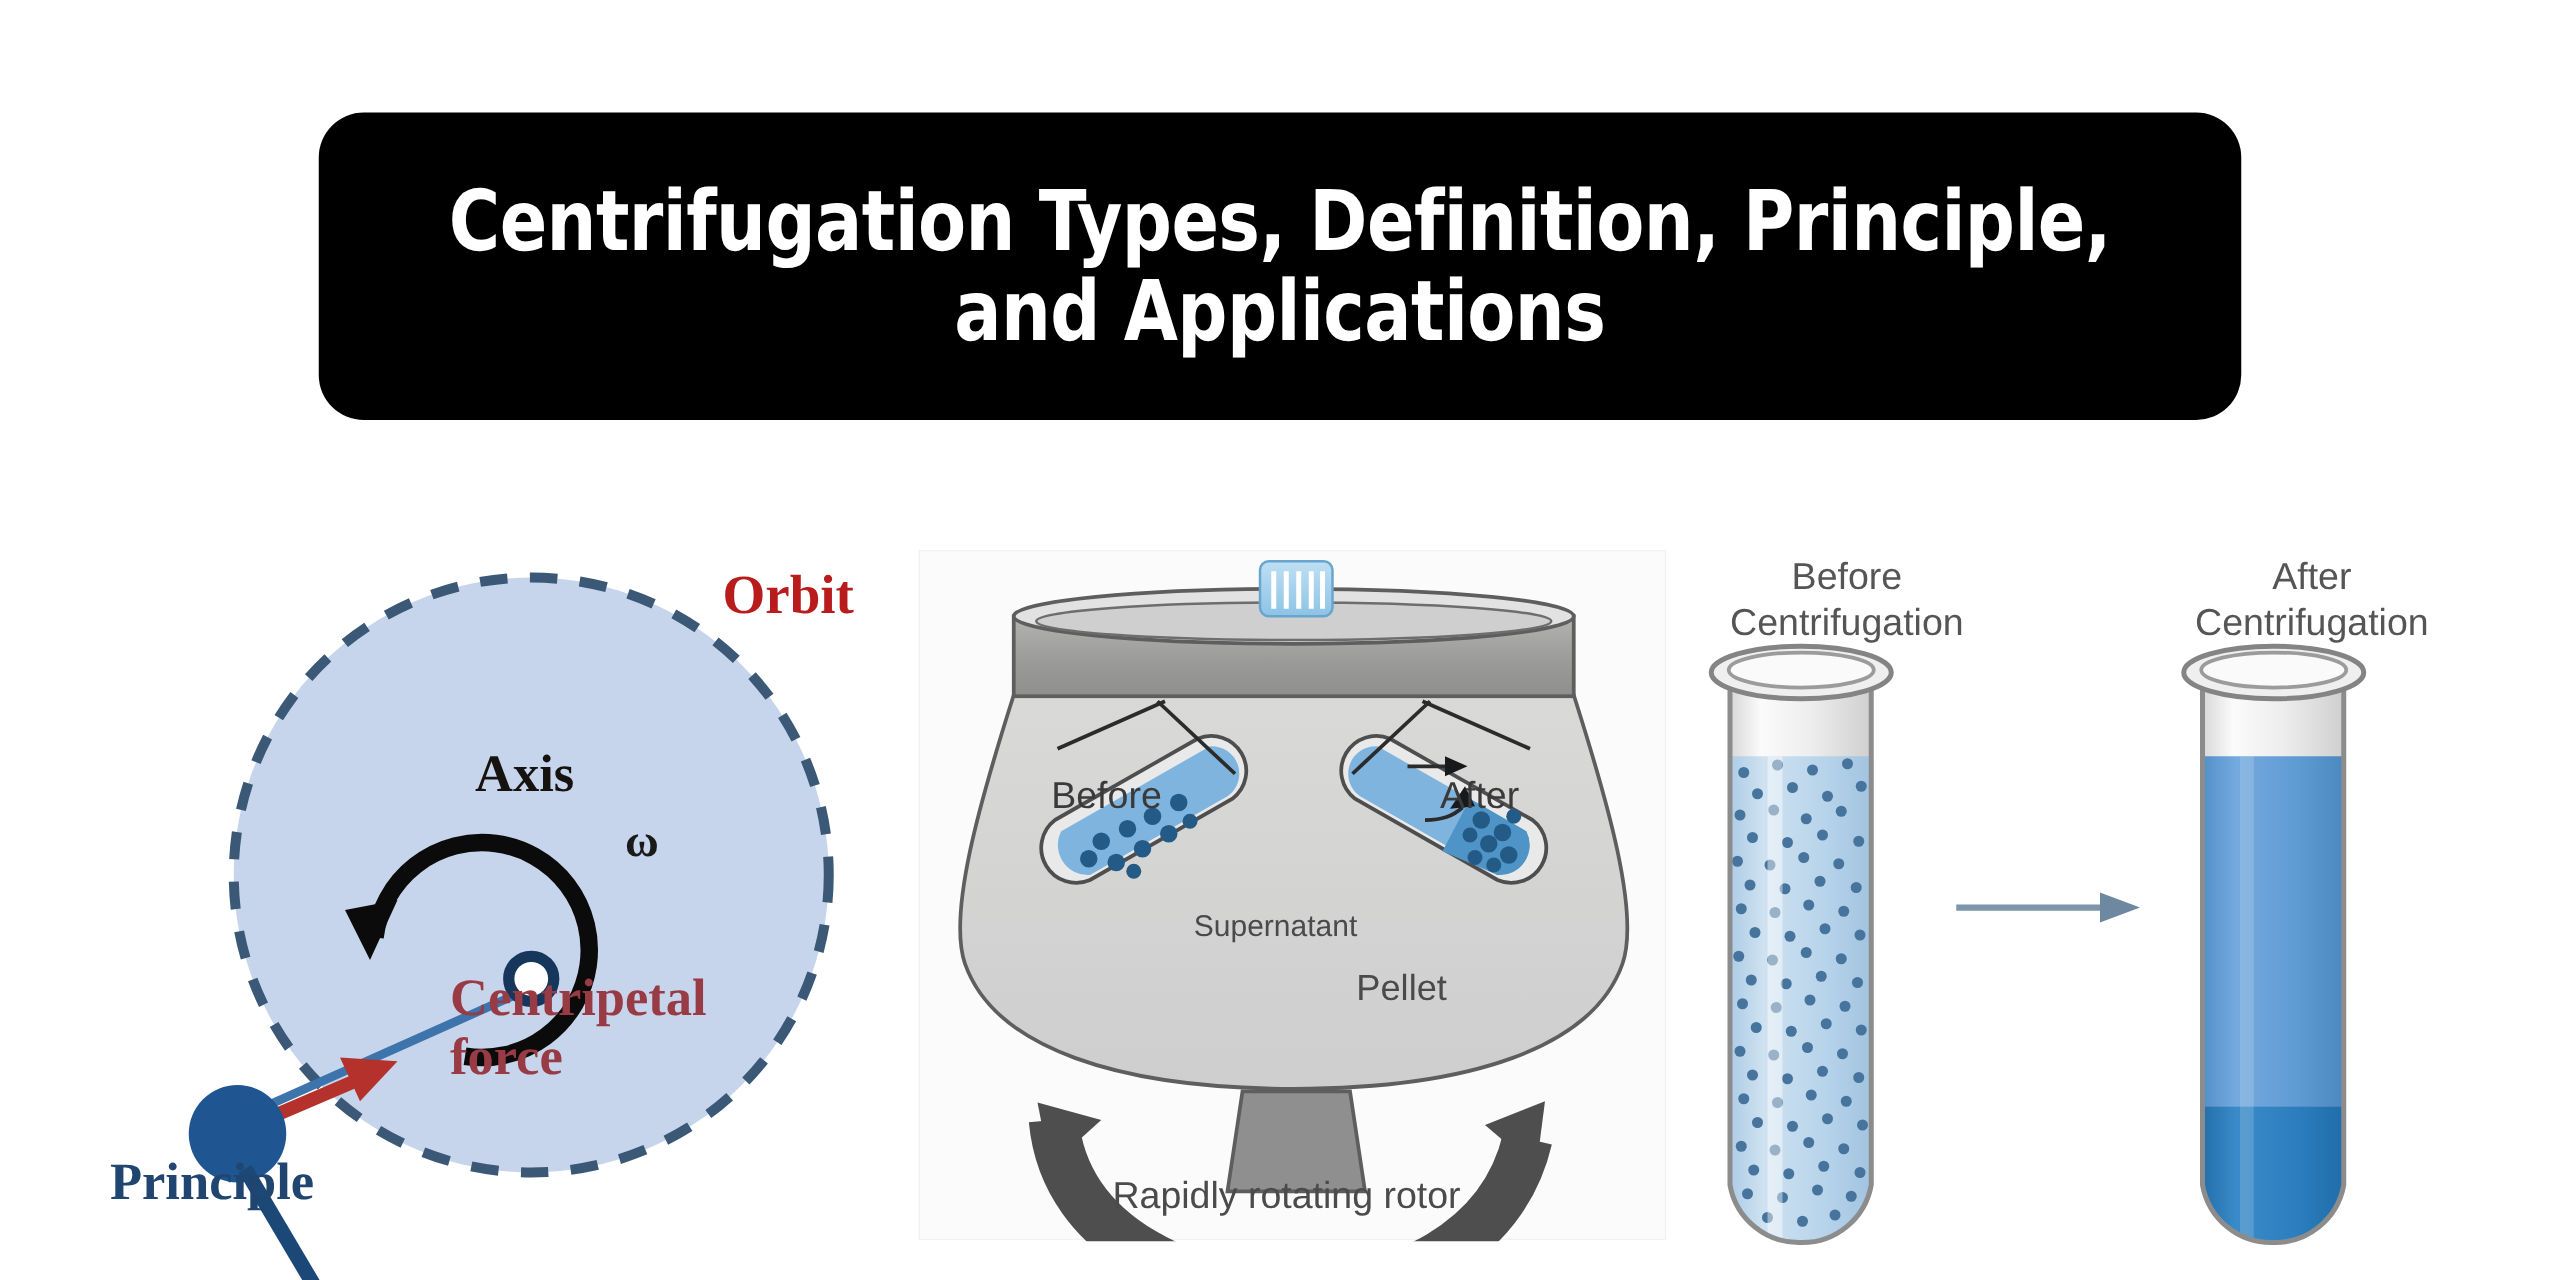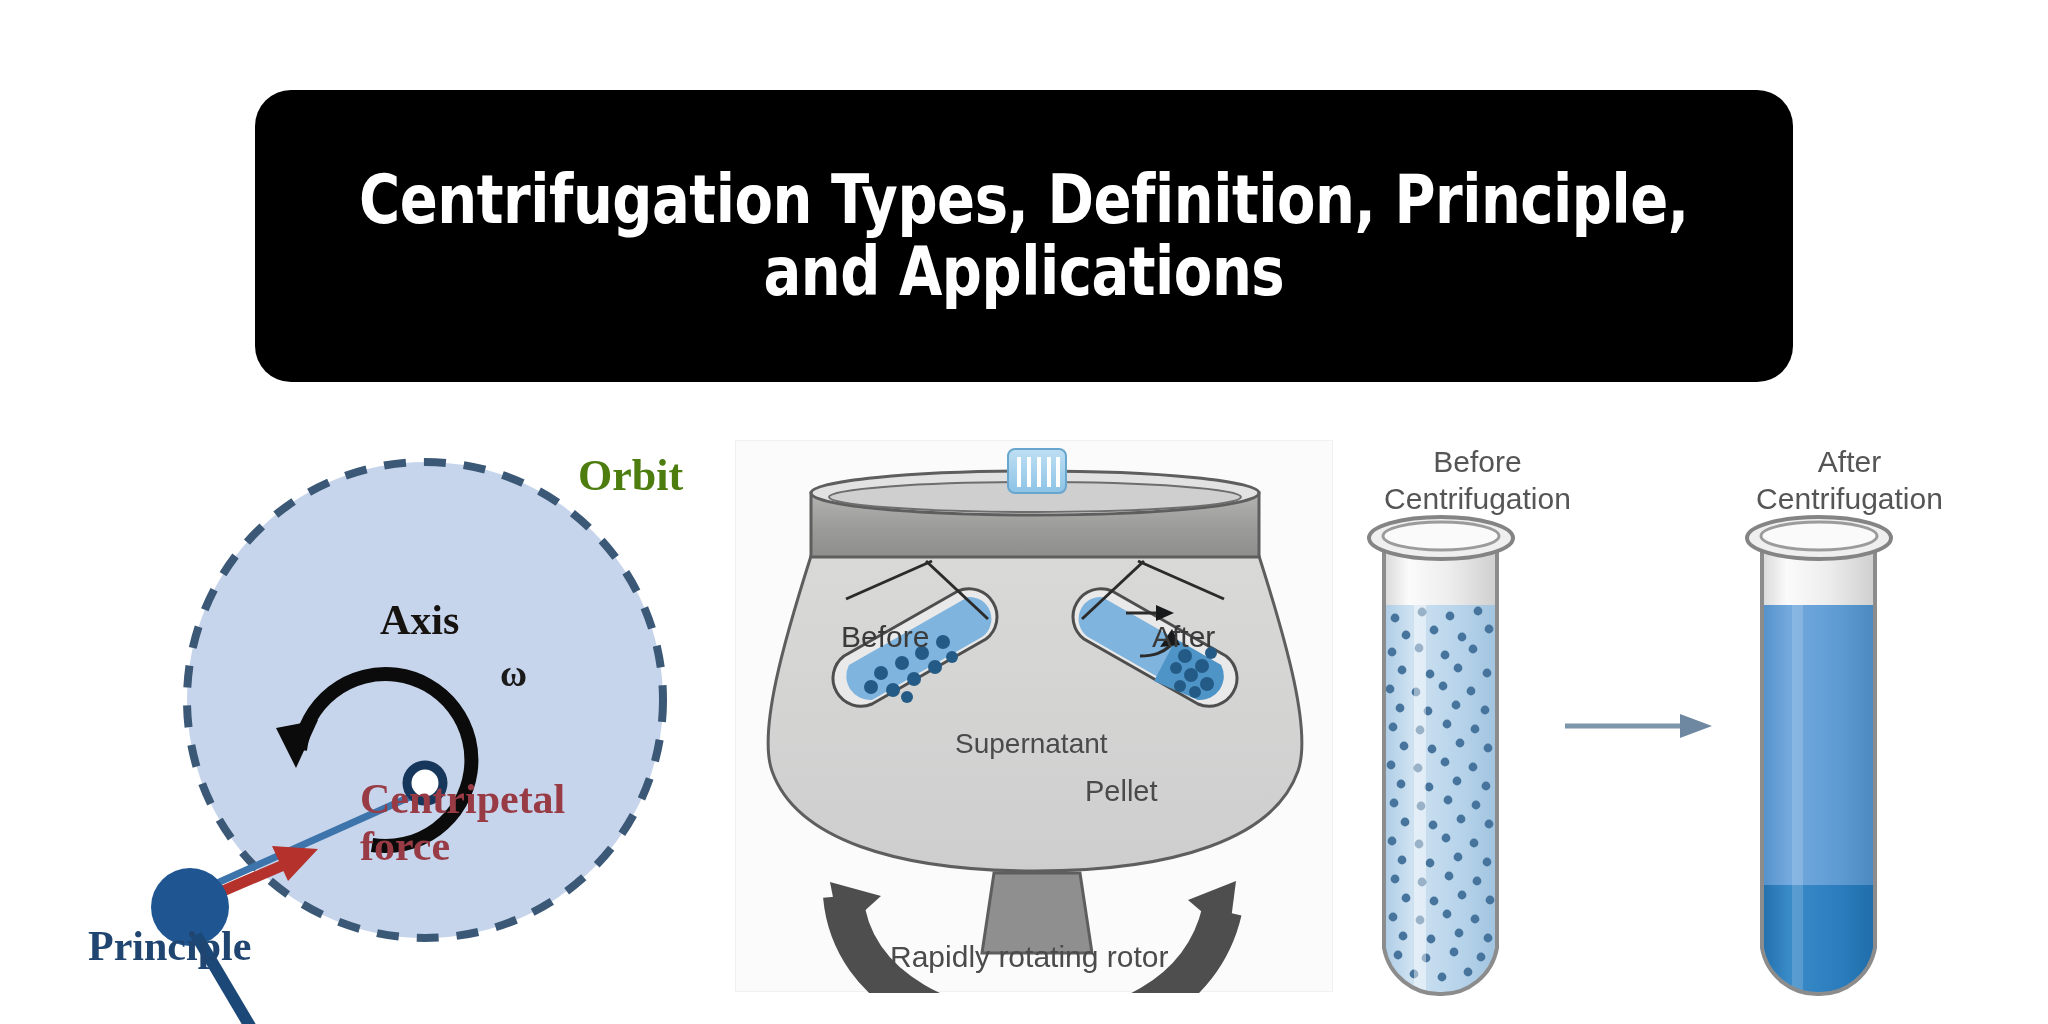--- a/index.html
+++ b/index.html
@@ -8,40 +8,40 @@
     background: #ffffff;
     font-family: "Liberation Sans", sans-serif;
     overflow: hidden;
   }
   #page { position: relative; width: 2048px; height: 1024px; background:#fff; }
 
   
   .title-card {
     position: absolute;
     left: 255px; top: 90px;
-    width: 1538px; height: 292px;
+    width: 1538px; height: 246px;
     background: #000000;
     border-radius: 36px;
     display: flex; align-items: center; justify-content: center;
     padding: 0 40px;
   }
   .title-text {
     color: #ffffff;
     font-family: "DejaVu Sans Condensed", "Liberation Sans Narrow", "Liberation Sans", sans-serif;
     font-weight: bold;
     font-size: 67px;
     line-height: 1.08;
     text-align: center;
     letter-spacing: -0.5px;
     transform: scaleX(0.93);
   }
   .orbit-svg { position: absolute; left: 0; top: 0; }
 
   .lbl { position: absolute; font-family: "Liberation Serif", "DejaVu Serif", serif; font-weight: bold; white-space: pre-line; }
-  .lbl-orbit   { left: 578px; top: 450px; font-size: 44px; color: #4d7c0f; }
+  .lbl-orbit   { left: 578px; top: 450px; font-size: 44px; color: #b91c1c; }
   .lbl-axis    { left: 380px; top: 596px; font-size: 42px; color: #15120f; }
   .lbl-omega   { left: 500px; top: 652px; font-size: 37px; color: #1a1a1a; font-style: normal; }
   .lbl-centri  { left: 324px; top: 776px; font-size: 42px; color: #983b44; line-height: 1.12; margin-left: 36px; }
   .lbl-velocity{ left: 88px;  top: 922px; font-size: 42px; color: #1f4570; }
 
   
   .panel-centrifuge {
     position: absolute; left: 735px; top: 440px;
     width: 598px; height: 552px;
     background: #fbfbfb;
@@ -49,21 +49,21 @@
   }
   .panel-centrifuge svg { position: absolute; left: 0; top: 0; }
   .ctext {
     position: absolute;
     font-family: "Liberation Sans", "DejaVu Sans", sans-serif;
     color: #4b4b4b; white-space: nowrap;
   }
   .t-armoured { left: 1022px; top: 466px; font-size: 31px; color: #3e3e3e; }
   .t-before   { left: 841px;  top: 620px; font-size: 30px; color: #3a3a3a; }
   .t-after    { left: 1152px; top: 620px; font-size: 30px; color: #3a3a3a; }
-  .t-super    { left: 955px;  top: 728px; font-size: 28px; color: #4a4a4a; }
+  .t-super    { left: 955px;  top: 728px; font-size: 24px; color: #4a4a4a; }
   .t-pellet   { left: 1085px; top: 775px; font-size: 29px; color: #4a4a4a; }
   .t-rotor    { left: 890px;  top: 940px; font-size: 30px; color: #4b4b4b; }
 
   
   .panel-tubes { position: absolute; left: 1340px; top: 430px; width: 708px; height: 594px; }
   .tube-cap {
     position: absolute;
     font-family: "Liberation Sans", "DejaVu Sans", sans-serif;
     font-size: 30px; color: #555555;
     text-align: center; line-height: 1.22; white-space: pre-line;

